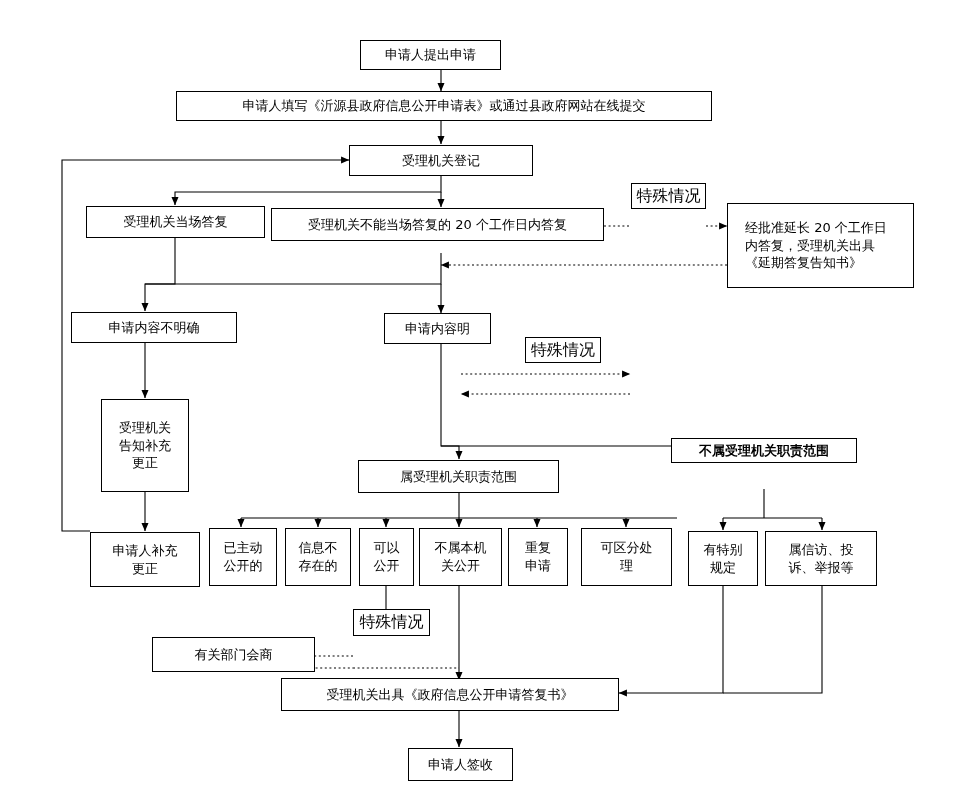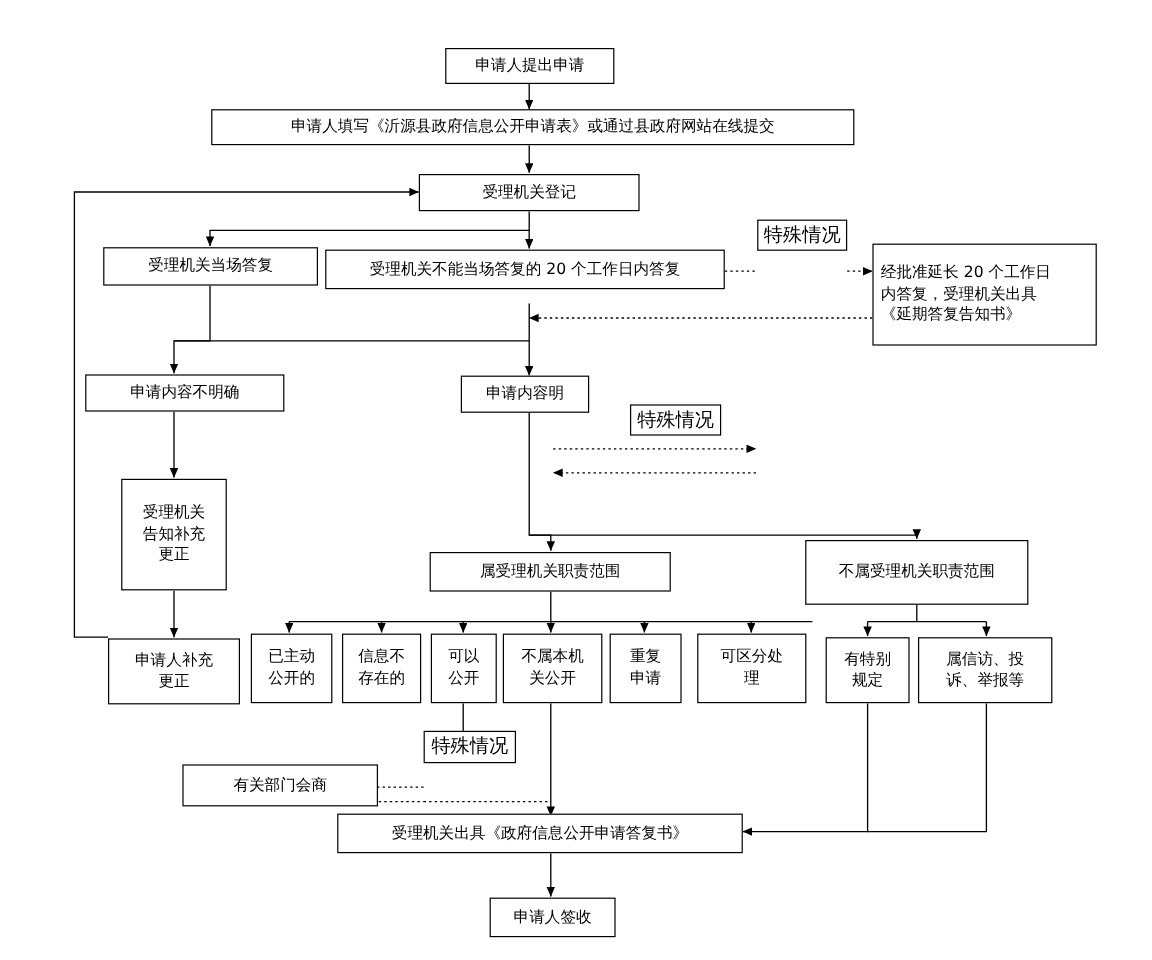--- a/index.html
+++ b/index.html
@@ -134,53 +134,53 @@
     <path class="dotted" d="M353,668 L459,668"></path>
 
     <path class="solid" d="M386,616 L386,634"></path>
 
     <path class="solid" d="M723,586 L723,693 L619,693" marker-end="url(#ah)"></path>
     <path class="solid" d="M822,586 L822,693 L723,693"></path>
 
     <path class="solid" d="M459,711 L459,747" marker-end="url(#ah)"></path>
   </svg>
 
-  <div class="node" style="left:371px; top:40px; width:141px; height:30px;">申请人提出申请</div>
+  <div class="node" style="left:360px; top:40px; width:141px; height:30px;">申请人提出申请</div>
 
   <div class="node" style="left:176px; top:91px; width:536px; height:30px;">申请人填写《沂源县政府信息公开申请表》或通过县政府网站在线提交</div>
 
   <div class="node" style="left:349px; top:145px; width:184px; height:31px;">受理机关登记</div>
 
   <div class="node" style="left:86px; top:206px; width:179px; height:32px;">受理机关当场答复</div>
 
   <div class="node" style="left:271px; top:208px; width:333px; height:33px;">受理机关不能当场答复的 20 个工作日内答复</div>
 
   <div class="label" style="left:631px; top:183px; width:75px; height:26px;">特殊情况</div>
 
-  <div class="node" style="left:727px; top:203px; width:187px; height:85px; justify-content:flex-start; text-align:left; padding-left:6px;">经批准延长 20 个工作日
+  <div class="node" style="left:727px; top:203px; width:187px; height:85px; justify-content:flex-start; text-align:left; padding-left:17px;">经批准延长 20 个工作日
 内答复，受理机关出具
 《延期答复告知书》</div>
 
   <div class="node" style="left:71px; top:312px; width:166px; height:31px;">申请内容不明确</div>
 
   <div class="node" style="left:384px; top:313px; width:107px; height:31px;">申请内容明</div>
 
   <div class="label" style="left:525px; top:337px; width:76px; height:26px;">特殊情况</div>
 
 
   <div class="node" style="left:101px; top:399px; width:88px; height:93px;">受理机关
 告知补充
 更正</div>
 
   <div class="node" style="left:90px; top:532px; width:110px; height:55px;">申请人补充
 更正</div>
 
   <div class="node" style="left:358px; top:460px; width:201px; height:33px;">属受理机关职责范围</div>
 
-  <div class="node" style="left:671px; top:450px; width:186px; height:54px;">不属受理机关职责范围</div>
+  <div class="node" style="left:671px; top:438px; width:186px; height:25px;font-weight:bold;">不属受理机关职责范围</div>
 
   <div class="node" style="left:209px; top:528px; width:68px; height:58px;">已主动
 公开的</div>
   <div class="node" style="left:285px; top:528px; width:66px; height:58px;">信息不
 存在的</div>
   <div class="node" style="left:359px; top:528px; width:55px; height:58px;">可以
 公开</div>
   <div class="node" style="left:508px; top:528px; width:60px; height:58px;">重复
 申请</div>
   <div class="node" style="left:419px; top:528px; width:83px; height:58px;">不属本机

